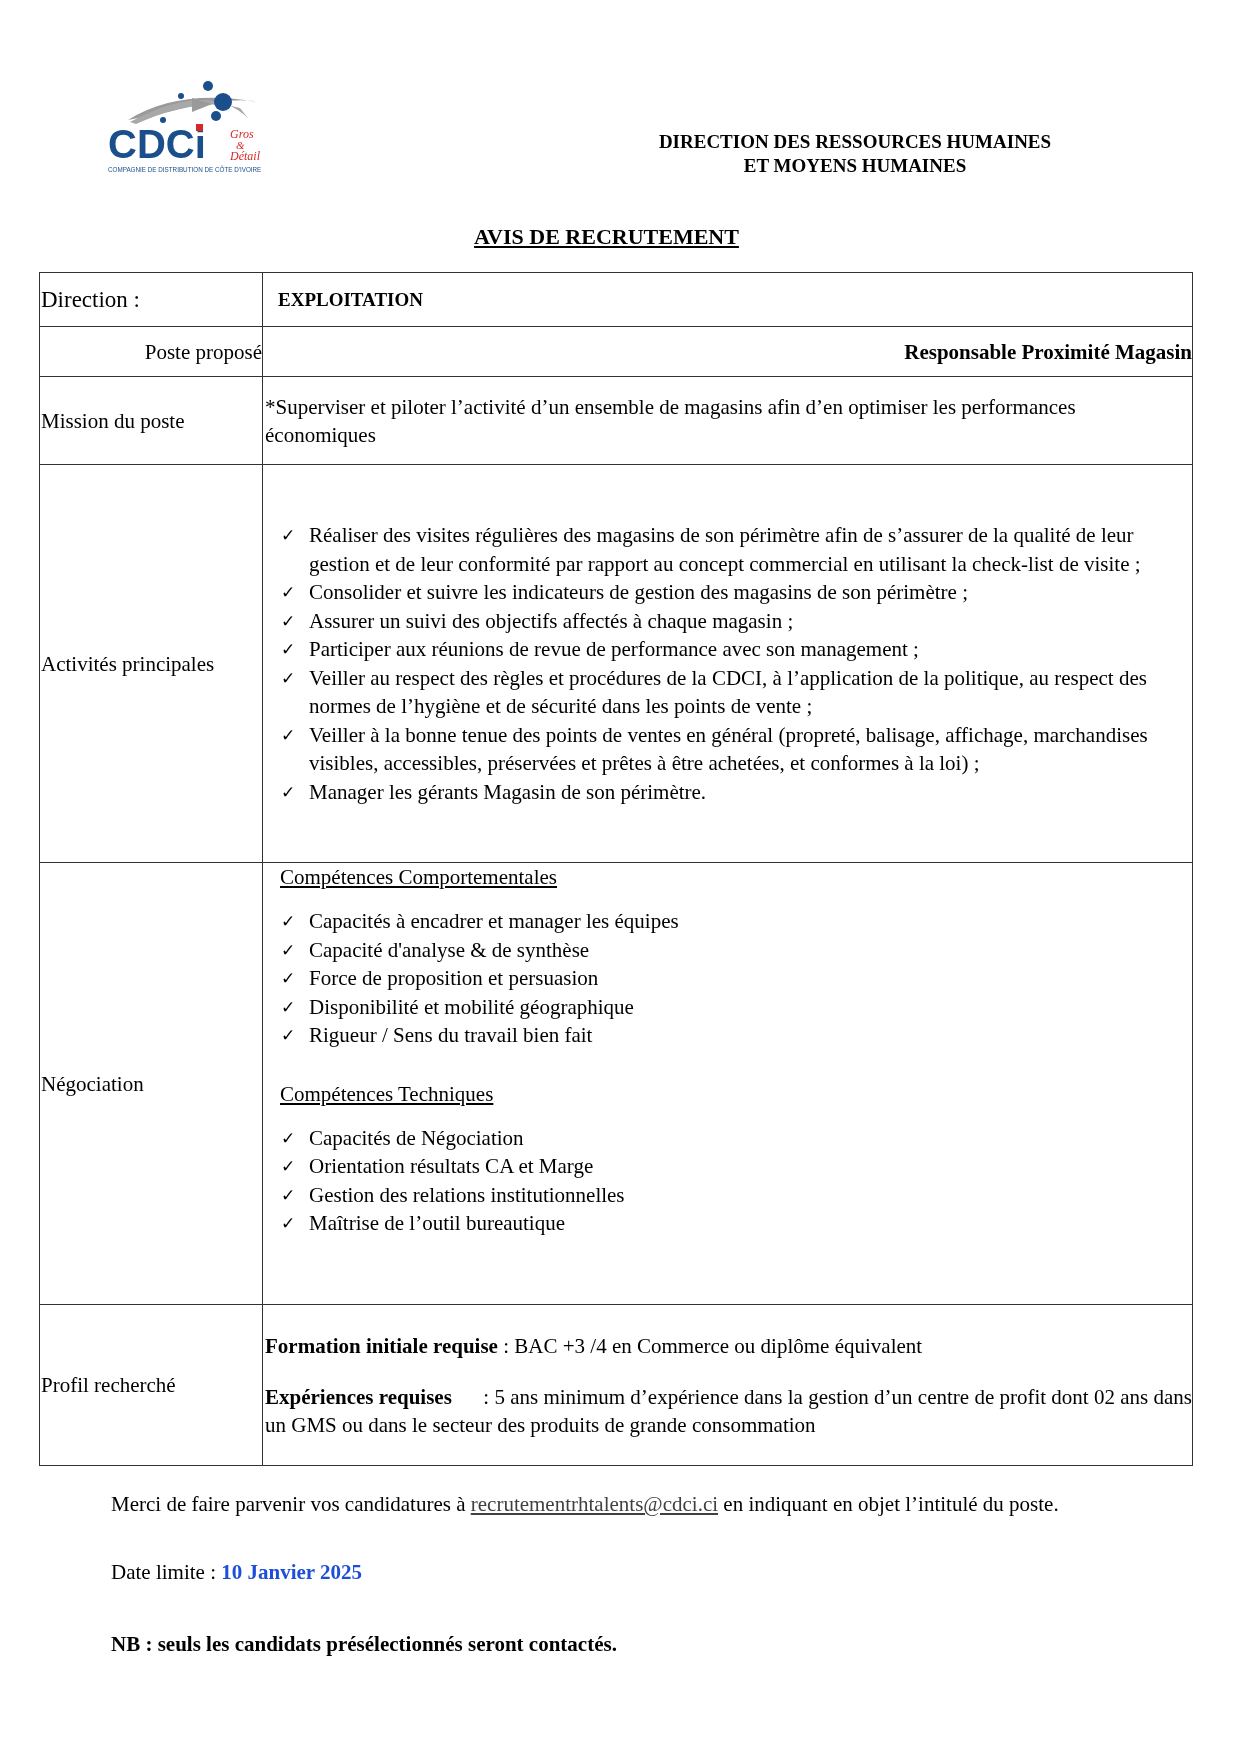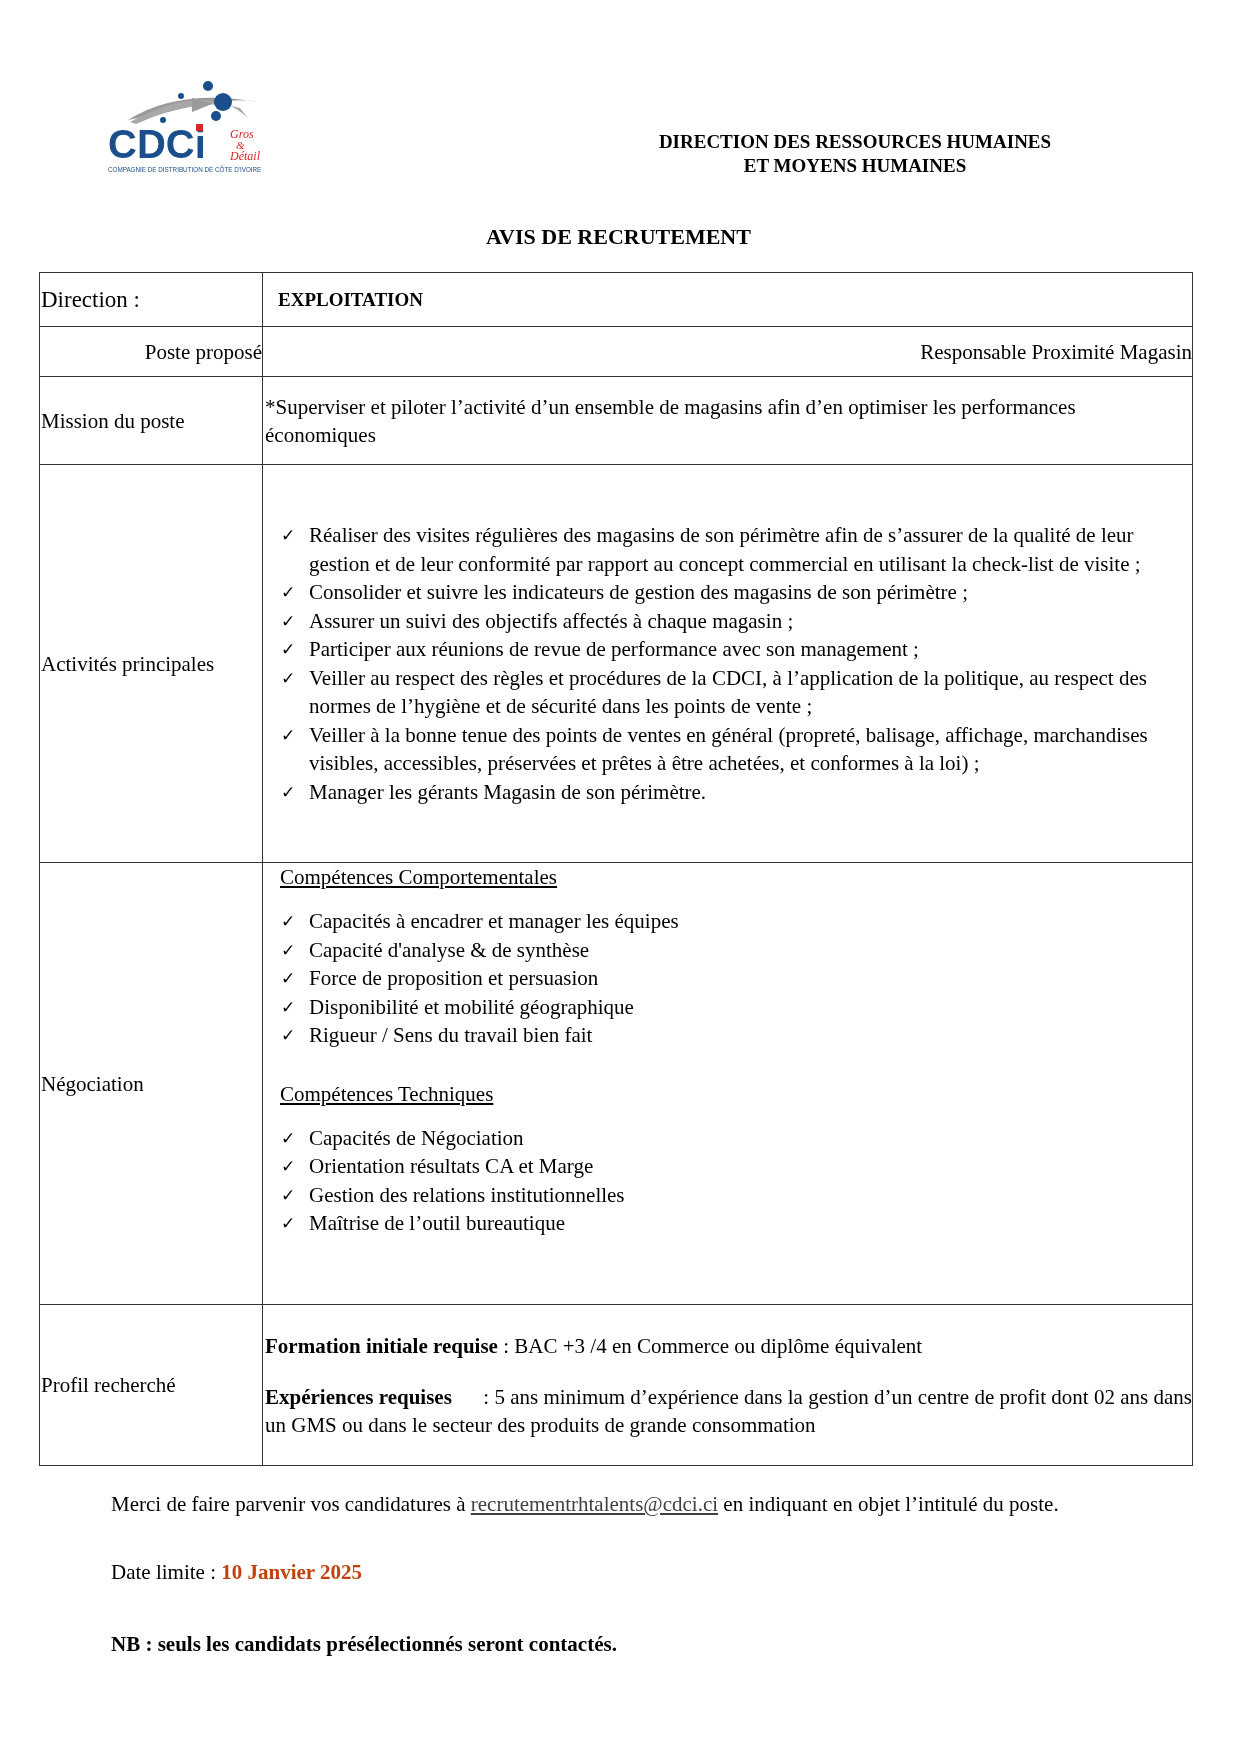--- a/index.html
+++ b/index.html
@@ -1,46 +1,46 @@
 <!DOCTYPE html>
 <html><head>
 <meta charset="utf-8">
 <style>
   html, body { margin: 0; padding: 0; background: #ffffff; }
   body { width: 1241px; height: 1755px; position: relative; overflow: hidden;
          font-family: "Liberation Serif", "DejaVu Serif", serif; color: #000; }
   .logo { position: absolute; left: 108px; top: 78px; width: 170px; height: 100px; }
   .dept { position: absolute; left: 600px; top: 130px; width: 510px; text-align: center;
           font-weight: bold; font-size: 19px; line-height: 24px; }
-  .title { position: absolute; left: 12px; width: 1213px; top: 224px; text-align: center;
-           font-weight: bold; font-size: 22px; }
+  .title { position: absolute; left: 0; width: 1213px; top: 224px; text-align: center;
+           font-weight: bold; font-size: 22px; text-decoration: underline; }
   table.main { position: absolute; left: 39px; top: 272px; width: 1154px;
                border-collapse: collapse; table-layout: fixed; }
   table.main td { border: 1.5px solid #333; vertical-align: middle; padding: 0; font-size: 21px; line-height: 28px; }
   td.lbl { width: 221px; padding-left: 1px !important; }
   td.val { padding-left: 2px !important; }
   .r1 { height: 54px; } .r2 { height: 50px; text-align: right; } .r3 { height: 88px; }
   .r4 { height: 398px; } .r5 { height: 442px; } .r6 { height: 161px; }
   .dir-val { font-weight: bold; font-size: 19px; padding-left: 13px; }
-  .poste-val { font-weight: normal; font-size: 22px; margin-left: 11px; }
+  .poste-val { font-weight: bold; font-size: 22px; margin-left: 11px; }
   ul.chk { list-style: none; margin: 0; padding: 0 0 0 16px; }
   ul.chk li { position: relative; padding-left: 28px; font-size: 21px; line-height: 28.5px; }
   ul.chk li .tick { position: absolute; left: 0; top: 0; font-family: "DejaVu Sans", sans-serif; font-size: 17px; }
   .act-list { padding-top: 6px; padding-right: 4px; }
   .sub-head { text-decoration: underline; font-size: 21px; margin-left: 15px; }
   .comp-wrap { padding-top: 42px; padding-bottom: 12px; }
   .comp-wrap .sub-head.first { margin-bottom: 16px; }
   .comp-wrap .sub-head.second { margin-top: 30px; margin-bottom: 16px; }
   .profil { padding-left: 15px; font-size: 21px; line-height: 28px; }
   .profil b { font-weight: bold; }
   .profil p { margin: 0; }
   .profil p.first { margin-bottom: 23px; }
   .footer { position: absolute; left: 111px; width: 950px; font-size: 21px; line-height: 28px; }
   .email { color: #404040; text-decoration: underline; }
-  .date-val { color: #c2410c; font-weight: bold; }
+  .date-val { color: #1d4ed8; font-weight: bold; }
   .nb { font-weight: bold; }
 </style>
 </head>
 <body>
 
 <div class="logo">
   <svg width="170" height="100" viewBox="0 0 170 100">
     <path d="M20 42 Q70 10 150 24 Q125 18 60 34 Z" fill="#9a9a9a"></path>
     <path d="M22 44 Q100 2 140 40 L132 30 Q90 18 28 46 Z" fill="#a8a8a8"></path>
     <polygon points="84,20 104,26 84,34" fill="#9a9a9a"></polygon>

